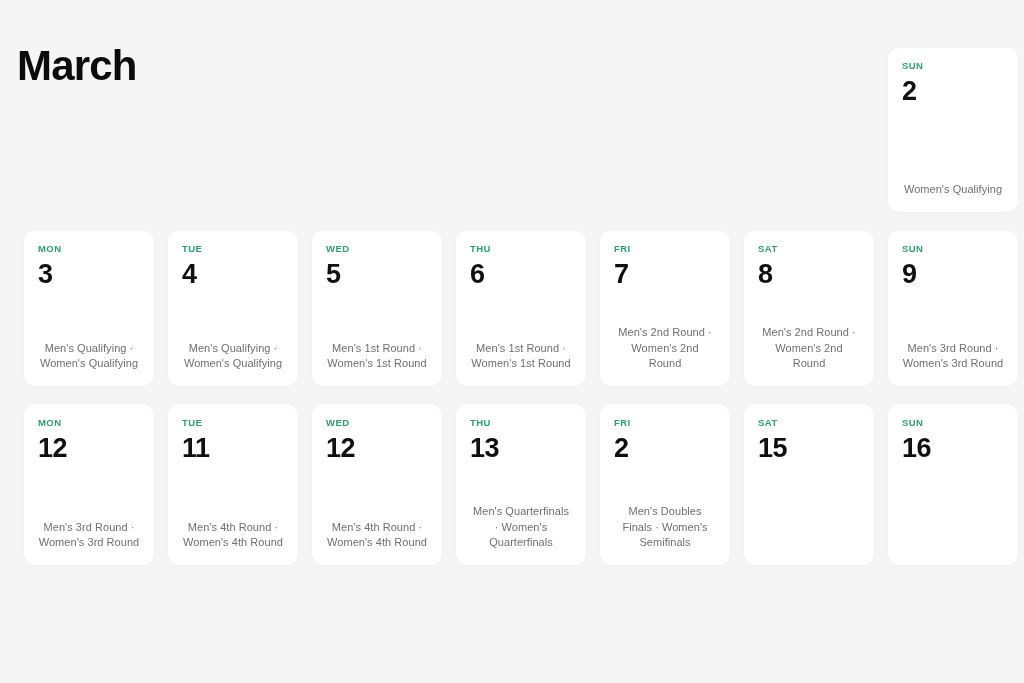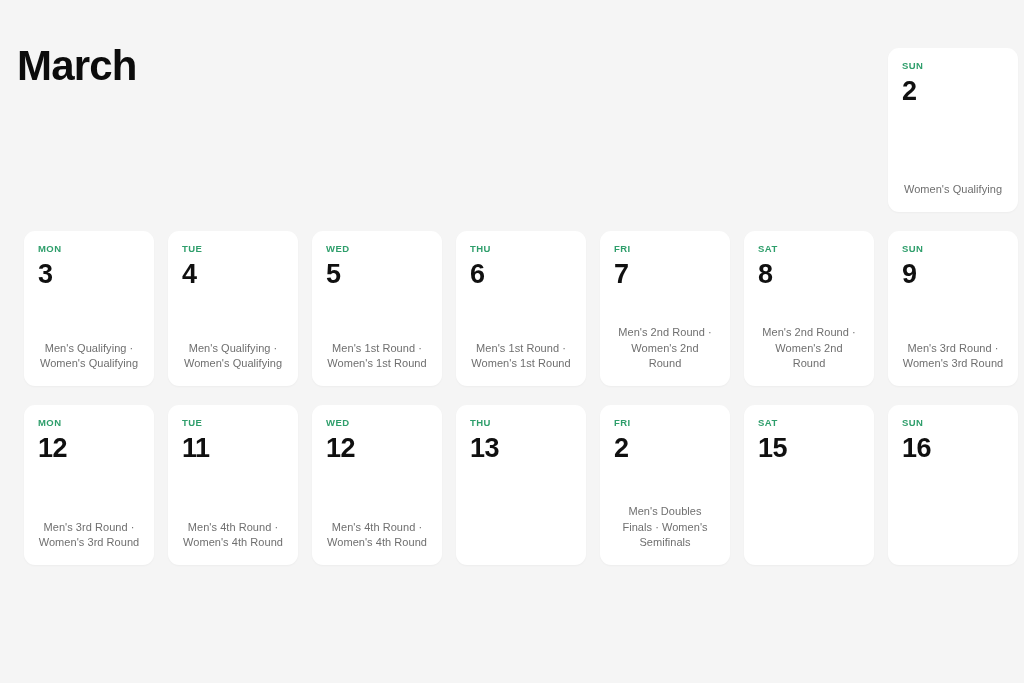--- a/index.html
+++ b/index.html
@@ -175,20 +175,21 @@
       <div class="day-card row-3">
         <div class="weekday">WED</div>
         <div class="daynum">12</div>
         <div class="spacer"></div>
         <div class="events">Men's 4th Round · Women's 4th Round</div>
       </div>
       <div class="day-card row-3">
         <div class="weekday">THU</div>
         <div class="daynum">13</div>
         <div class="spacer"></div>
+        <div class="events">Men's Quarterfinals · Women's Quarterfinals</div>
       </div>
       <div class="day-card row-3">
         <div class="weekday">FRI</div>
         <div class="daynum">2</div>
         <div class="spacer"></div>
         <div class="events">Men's Doubles Finals · Women's Semifinals</div>
       </div>
       <div class="day-card row-3">
         <div class="weekday">SAT</div>
         <div class="daynum">15</div>

